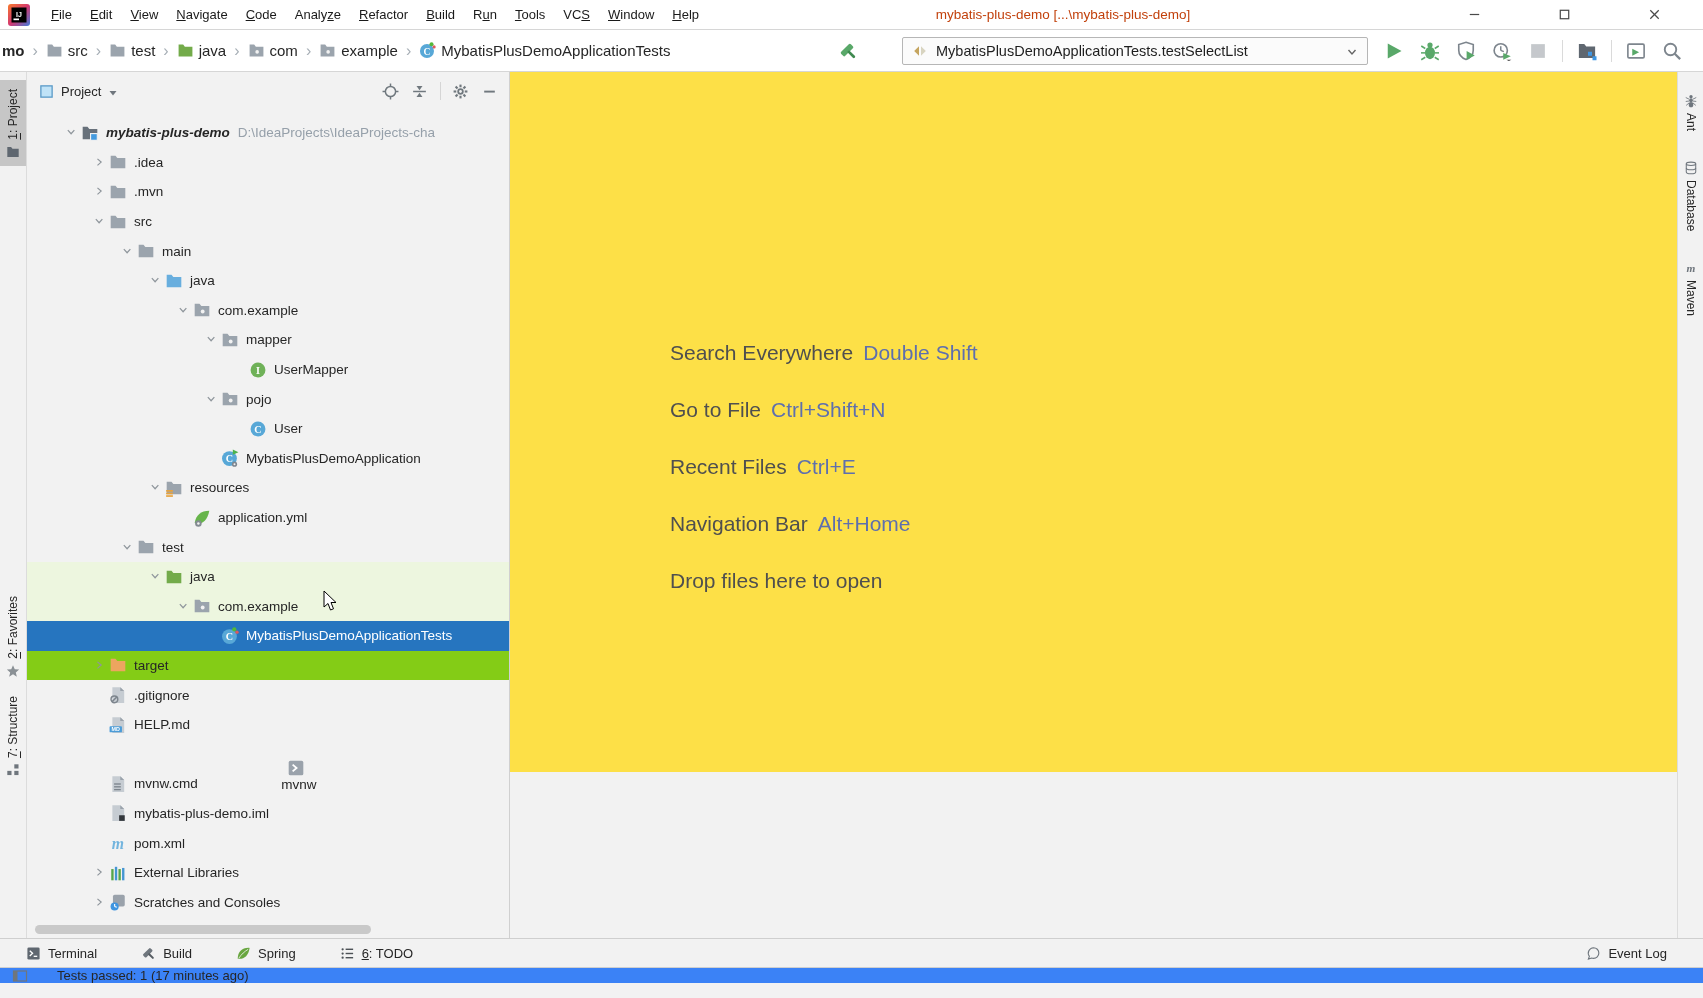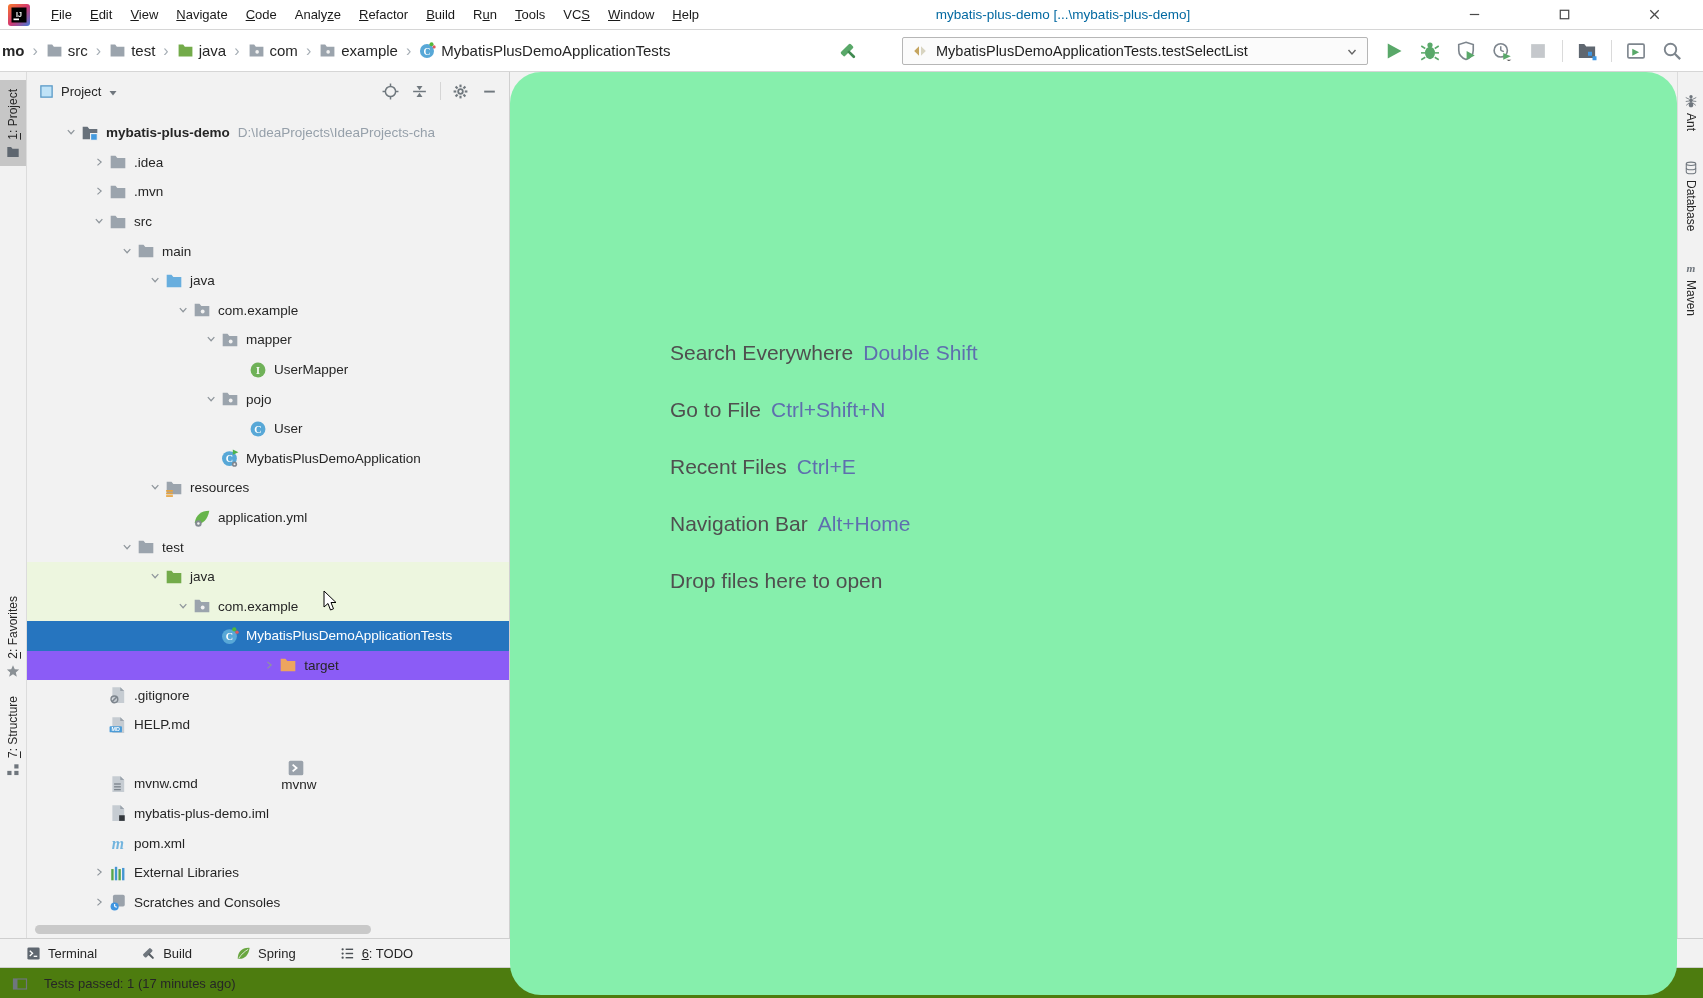--- a/index.html
+++ b/index.html
@@ -5,21 +5,21 @@
   * { box-sizing: border-box; }
   html,body { margin:0; padding:0; width:1703px; height:998px; overflow:hidden;
     font-family:"Liberation Sans", sans-serif; background:#f2f2f2; color:#262626; }
 
   
   .titlebar { height:30px; background:#ffffff; display:flex; align-items:center;
     border-bottom:1px solid #d6d6d6; }
   .logo { width:22px; height:22px; margin:0 12px 0 8px; flex:0 0 22px; }
   .menubar { display:flex; align-items:center; height:100%; }
   .menu-item { padding:3px 9px; font-size:13px; color:#1a1a1a; line-height:29px; cursor:default; }
-  .win-title { flex:1; text-align:center; font-size:13.5px; color:#0369a1; white-space:nowrap; overflow:hidden; }
+  .win-title { flex:1; text-align:center; font-size:13.5px; color:#c2410c; white-space:nowrap; overflow:hidden; }
   .win-controls { display:flex; width:285px; flex:0 0 285px; justify-content:space-between; padding:0 38px 0 45px; }
   .win-btn { width:22px; height:22px; display:flex; align-items:center; justify-content:center; }
   .win-btn svg { width:15px; height:15px; }
 
   
   .toolbar { height:42px; background:#ffffff; display:flex; align-items:center;
     border-bottom:1px solid #d6d6d6; }
   .crumbs { flex:0 0 822px; display:flex; align-items:center; overflow:hidden;
     white-space:nowrap; font-size:15px; color:#262626; padding-left:2px; }
   .crumb { display:flex; align-items:center; gap:5px; }
@@ -66,44 +66,44 @@
   .ph-btn { width:18px; height:18px; background:none; border:none; padding:0; }
   .ph-btn svg { width:17px; height:17px; display:block; }
   .ph-sep { width:1px; height:18px; background:#d5d5d5; }
 
   .tree { padding-top:8px; font-size:13.5px; }
   .tree-row { height:29.6px; display:flex; align-items:center; white-space:nowrap; }
   .chev-slot { width:20px; flex:0 0 20px; display:flex; align-items:center; justify-content:center; }
   .chev-slot svg { width:13px; height:13px; }
   .tree-ic { width:18px; height:18px; flex:0 0 18px; margin-right:7px; }
   .tree-ic svg { width:18px; height:18px; display:block; }
-  .t-label.bold { font-weight:bold; }
+  .t-label.bold { font-weight:bold;font-style:italic; }
   .t-extra { color:#96a0aa; margin-left:8px; }
   .row-sel { background:#2675bf; color:#ffffff; }
   .row-green { background:#edf6df; }
-  .row-yellow { background:#8b5cf6;justify-content:center; }
+  .row-yellow { background:#84cc16; }
   .hscroll { position:absolute; left:8px; bottom:4px; width:336px; height:9px;
     border-radius:4.5px; background:#c9c9c9; }
   .cursor { position:absolute; left:296px; top:518px; width:16px; height:22px; z-index:5; }
 
   
   .editor { flex:1; background:#f2f2f2; position:relative; }
-  .canvas { height:923px; background:#86efac; position:relative;border-radius:31px; }
+  .canvas { height:700px; background:#fde047; position:relative; }
   .shortcuts { position:absolute; left:160px; top:268px; }
   .sc-line { font-size:21px; color:#4f4f4f; line-height:26px; margin-bottom:31px; white-space:nowrap; }
   .sc-key { color:#5e6fae; margin-left:10px; }
 
   
   .bottombar { height:29px; background:#f2f2f2; border-top:1px solid #cfcfcf;
     display:flex; align-items:center; font-size:13px; padding:0 36px 0 26px; }
   .bb-item { display:flex; align-items:center; gap:7px; margin-right:44px; }
   .bb-item .ic { width:15px; height:15px; }
   .bb-right { margin-left:auto; display:flex; align-items:center; gap:7px; }
-  .statusbar { height:32px; background:#4d7c0f; border-top:1px solid #cfcfcf;
-    display:flex; align-items:center; padding:0 12px; font-size:13px; gap:16px; }
+  .statusbar { height:16px; background:#3b82f6; border-top:1px solid #cfcfcf;
+    display:flex; align-items:center; padding:0 12px; font-size:13px; gap:29px; }
   .sb-ic { width:16px; height:16px; }
   u { text-decoration:underline; }
 </style>
 </head>
 <body>
 
 <div class="titlebar">
   <span class="logo"><svg viewBox="0 0 22 22">
         <defs>
           <linearGradient id="lg" x1="0" y1="0" x2="1" y2="1">

